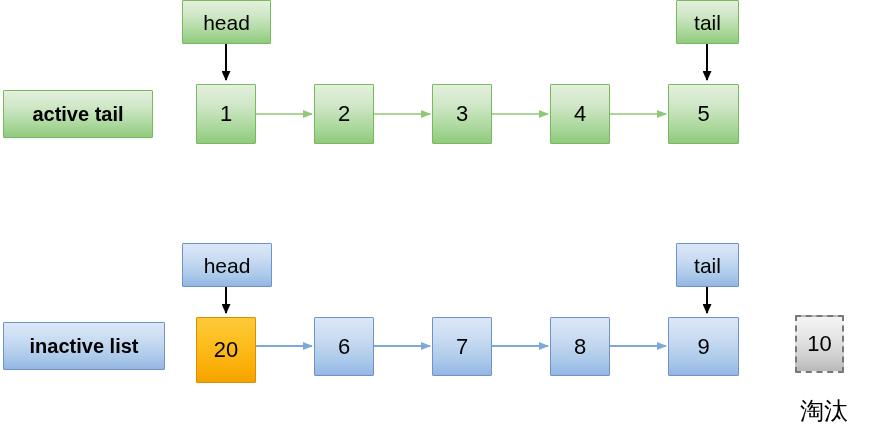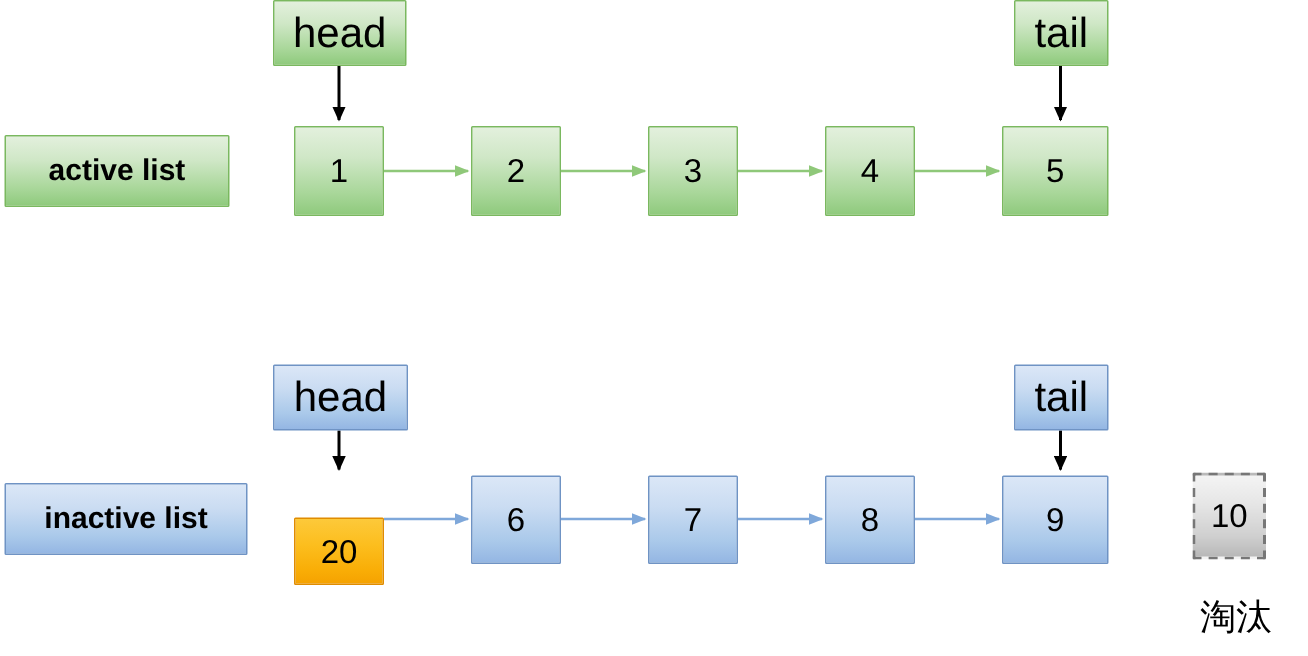--- a/index.html
+++ b/index.html
@@ -50,21 +50,21 @@
   
   .gray-dashed {
     background: linear-gradient(to bottom, #f4f4f4 0%, #e6e6e6 35%, #cfcfcf 75%, #b8b8b8 100%);
     border: 2px dashed #777777;
   }
   .label-box {
     font-weight: bold;
     font-size: 20px;
   }
   .ptr-box {
-    font-size: 28px;
+    font-size: 21px;
   }
   .node-box {
     font-size: 22px;
   }
   .caption {
     position: absolute;
     font-size: 24px;
     color: #000000;
     text-align: center;
     white-space: nowrap;
@@ -113,39 +113,39 @@
       <line x1="492" y1="346" x2="548" y2="346" stroke="#7fa8da" stroke-width="1.8" marker-end="url(#arrowBlue)"></line>
       <line x1="610" y1="346" x2="666" y2="346" stroke="#7fa8da" stroke-width="1.8" marker-end="url(#arrowBlue)"></line>
     </g>
 
     <g>
       <line x1="226" y1="287" x2="226" y2="313" stroke="#000000" stroke-width="2" marker-end="url(#arrowBlack)"></line>
       <line x1="707" y1="287" x2="707" y2="313" stroke="#000000" stroke-width="2" marker-end="url(#arrowBlack)"></line>
     </g>
   </svg>
 
-  <div class="box green label-box" style="left:3px; top:90px; width:150px; height:48px;">active list</div>
+  <div class="box green label-box" style="left:3px; top:90px; width:150px; height:48px;">active tail</div>
 
   <div class="box green ptr-box" style="left:182px; top:0px; width:89px; height:44px;">head</div>
 
   <div class="box green ptr-box" style="left:676px; top:0px; width:63px; height:44px;">tail</div>
 
   <div class="box green node-box" style="left:196px; top:84px; width:60px; height:60px;">1</div>
   <div class="box green node-box" style="left:314px; top:84px; width:60px; height:60px;">2</div>
   <div class="box green node-box" style="left:432px; top:84px; width:60px; height:60px;">3</div>
   <div class="box green node-box" style="left:550px; top:84px; width:60px; height:60px;">4</div>
   <div class="box green node-box" style="left:668px; top:84px; width:71px; height:60px;">5</div>
 
   <div class="box blue label-box" style="left:3px; top:322px; width:162px; height:48px;">inactive list</div>
 
   <div class="box blue ptr-box" style="left:182px; top:243px; width:90px; height:44px;">head</div>
 
   <div class="box blue ptr-box" style="left:676px; top:243px; width:63px; height:44px;">tail</div>
 
-  <div class="box orange node-box" style="left:196px; top:317px; width:60px; height:45px;margin-top:28px;">20</div>
+  <div class="box orange node-box" style="left:196px; top:317px; width:60px; height:66px;">20</div>
   <div class="box blue node-box" style="left:314px; top:317px; width:60px; height:59px;">6</div>
   <div class="box blue node-box" style="left:432px; top:317px; width:60px; height:59px;">7</div>
   <div class="box blue node-box" style="left:550px; top:317px; width:60px; height:59px;">8</div>
   <div class="box blue node-box" style="left:668px; top:317px; width:71px; height:59px;">9</div>
 
   <div class="box gray-dashed node-box" style="left:795px; top:315px; width:49px; height:58px;">10</div>
 
   <div class="caption" style="left:795px; top:395px; width:58px;">淘汰</div>
 
 </div>

